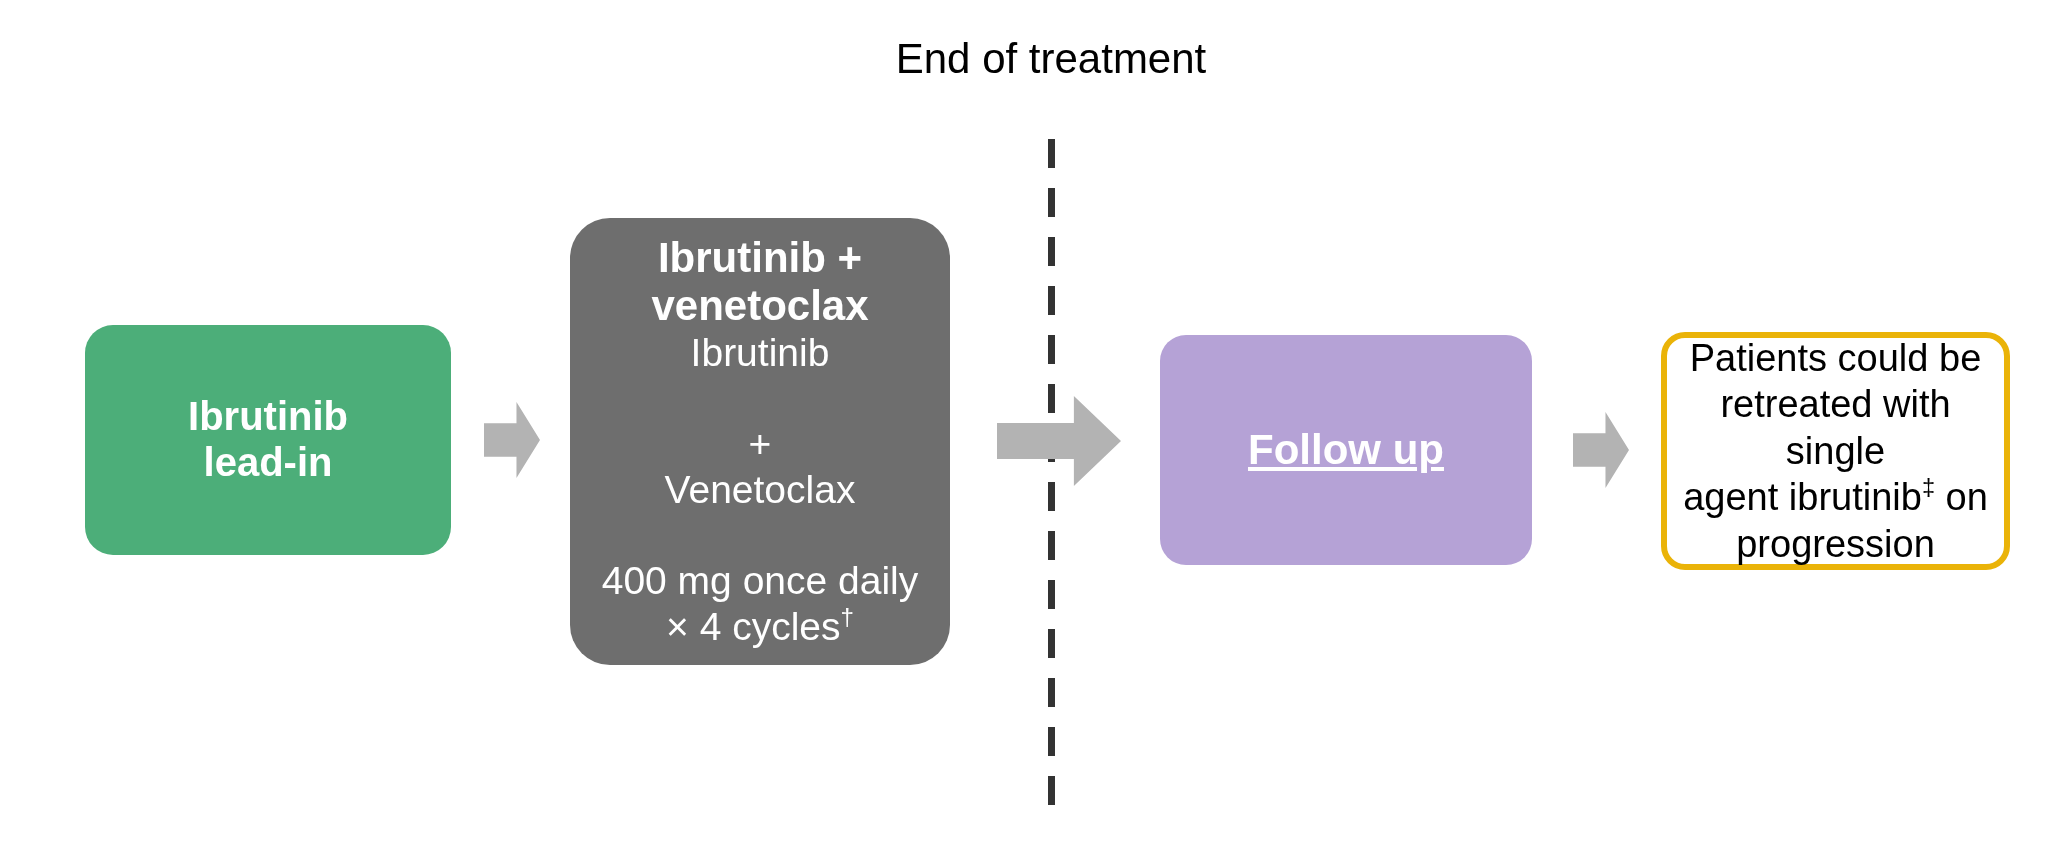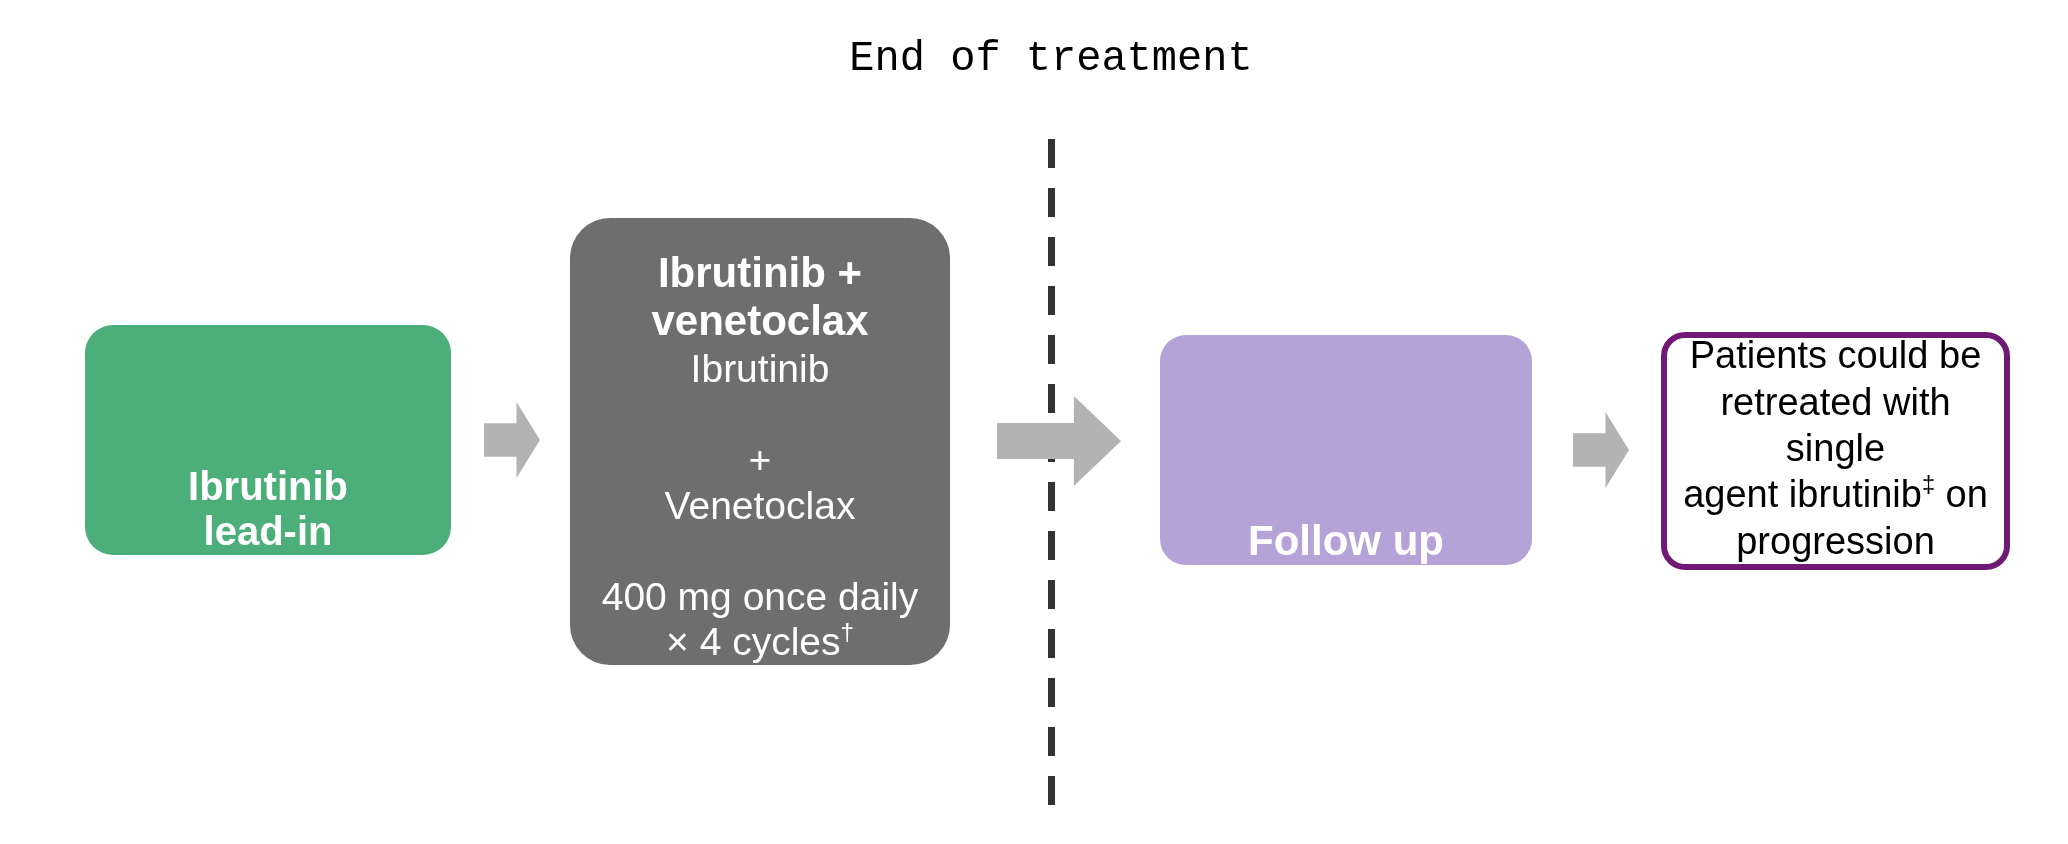--- a/index.html
+++ b/index.html
@@ -21,21 +21,20 @@
   
   .divider-label {
     position: absolute;
     left: 1051px;
     top: 36px;
     transform: translateX(-50%);
     font-size: 42px;
     line-height: 1.1;
     color: #000000;
     white-space: nowrap;
-    font-family: Liberation Mono, monospace;
   }
 
   
   .divider-line {
     position: absolute;
     left: 1048px;
     top: 139px;
     width: 7px;
     height: 681px;
     background-image: linear-gradient(
@@ -48,21 +47,21 @@
     background-repeat: repeat-y;
   }
 
   
   .box {
     position: absolute;
     box-sizing: border-box;
     display: flex;
     flex-direction: column;
     align-items: center;
-    justify-content: flex-end;
+    justify-content: center;
     text-align: center;
   }
 
   .box .title {
     font-weight: bold;
     font-size: 40px;
     line-height: 1.14;
   }
   .box .detail {
     font-size: 38px;
@@ -98,30 +97,30 @@
   
   .box-followup {
     left: 1160px;
     top: 335px;
     width: 372px;
     height: 230px;
     background: #B5A2D6;
     border-radius: 26px;
     color: #ffffff;
   }
-  .box-followup .title { font-size: 42px; }
+  .box-followup .title { font-size: 42px; text-decoration: underline; }
 
   
   .box-retreat {
     left: 1661px;
     top: 332px;
     width: 349px;
     height: 238px;
     background: #ffffff;
-    border: 6px solid #701a75;
+    border: 6px solid #eab308;
     border-radius: 24px;
     color: #000000;
     padding: 0 10px;
   }
   .box-retreat .detail { font-size: 38px; line-height: 1.22; }
 
   sup {
     font-size: 0.62em;
     vertical-align: super;
     line-height: 0;

